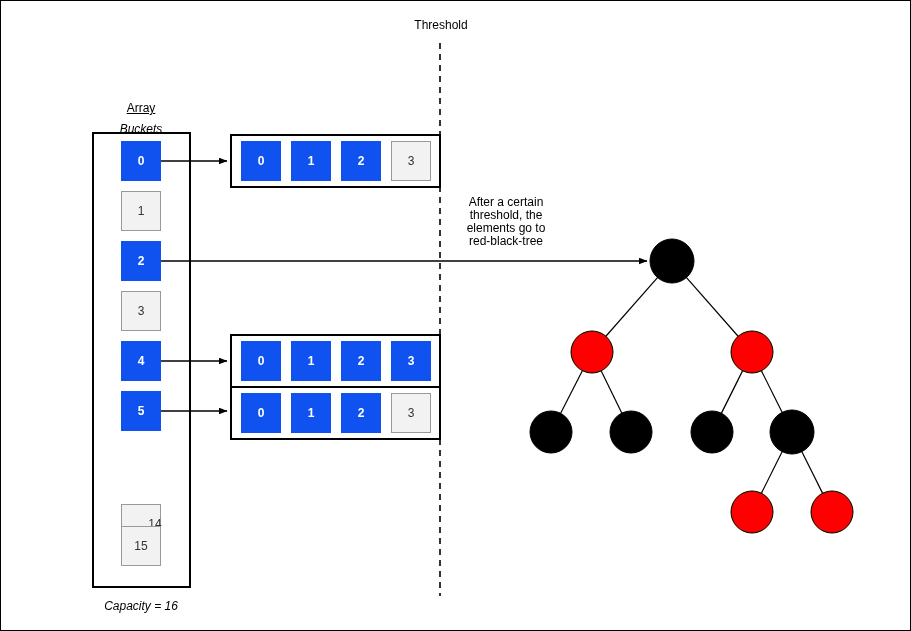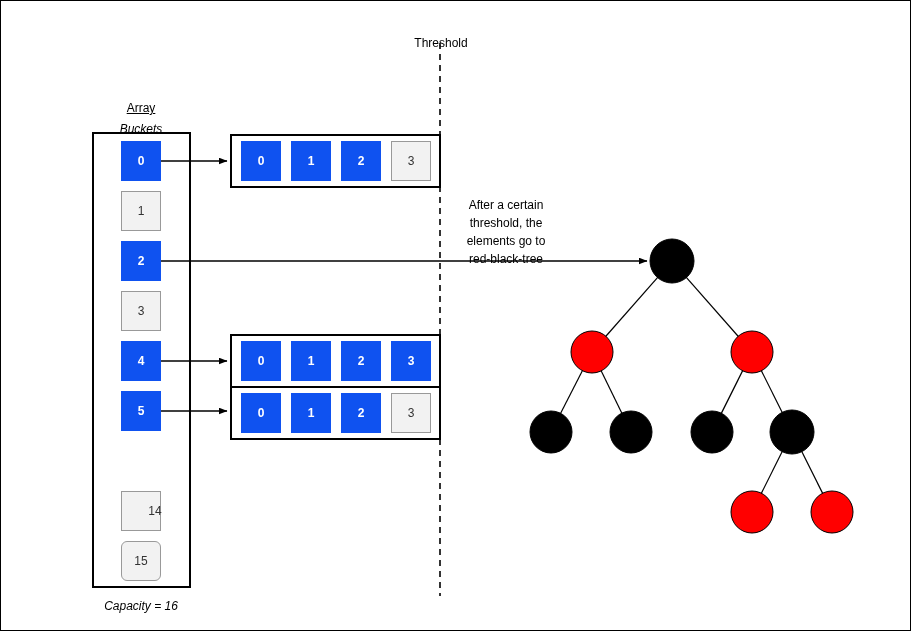--- a/index.html
+++ b/index.html
@@ -34,21 +34,20 @@
     color: #000000;
     font-size: 12px;
     line-height: 14px;
     text-align: center;
     white-space: pre;
   }
   #threshold-label {
     left: 390px;
     top: 17px;
     width: 100px;
-    margin-top: 18px;
   }
   #array-label {
     left: 90px;
     top: 100px;
     width: 100px;
     text-decoration: underline;
   }
   #buckets-label {
     left: 90px;
     top: 121px;
@@ -58,21 +57,21 @@
   #capacity-label {
     left: 80px;
     top: 598px;
     width: 120px;
     font-style: italic;
   }
   #threshold-note {
     left: 445px;
     top: 195px;
     width: 120px;
-    line-height: 18px;
+    line-height: 13px;
   }
 
   
   #array-container {
     position: absolute;
     left: 91px;
     top: 131px;
     width: 99px;
     height: 456px;
     border: 2px solid #000000;
@@ -199,24 +198,24 @@
       </div>
       <div class="cell empty" style="left: 27px; top: 157px;">
         <span>3</span>
       </div>
       <div class="cell filled" style="left: 27px; top: 207px;">
         <span>4</span>
       </div>
       <div class="cell filled" style="left: 27px; top: 257px;">
         <span>5</span>
       </div>
-      <div class="cell empty" style="left: 27px; top: 357px; padding-left: 28px;">
+      <div class="cell empty" style="left: 27px; top: 370px; padding-left: 28px;">
         <span>14</span>
       </div>
-      <div class="cell empty" style="left: 27px; top: 407px; border-radius: 6px;">
+      <div class="cell empty" style="left: 27px; top: 392px;">
         <span>15</span>
       </div>
     </div>
 
   <div id="bucket-lists">
       <div class="list-box" style="left: 229px; top: 133px; width: 211px; height: 54px;">
         <div class="list-cell filled" style="left: 9px; top: 5px;">
           <span>0</span>
         </div>
         <div class="list-cell filled" style="left: 59px; top: 5px;">

